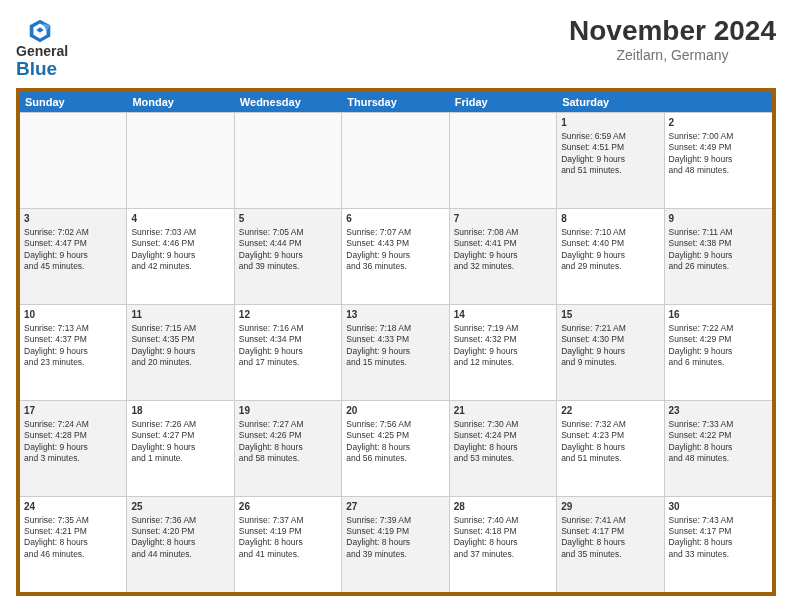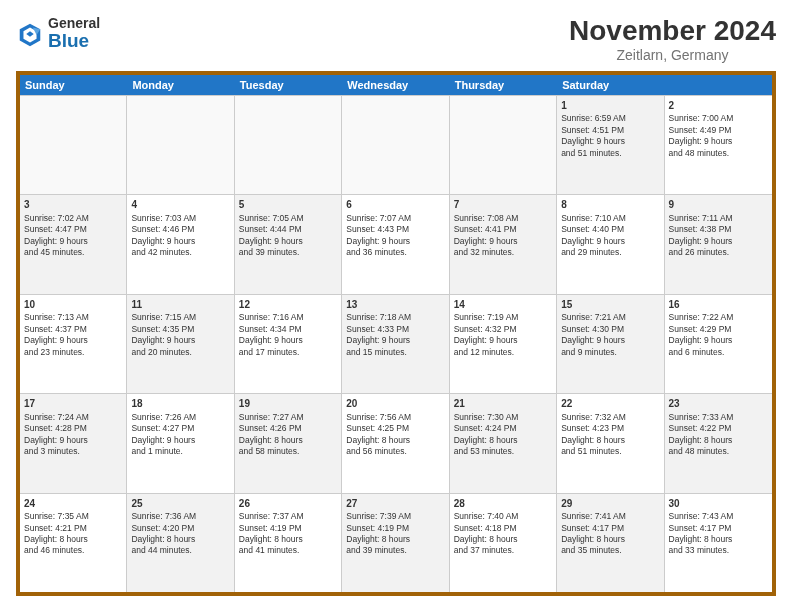--- a/index.html
+++ b/index.html
@@ -19,20 +19,21 @@
     }
     .header {
       display: flex;
       justify-content: space-between;
       align-items: flex-start;
       margin-bottom: 8px;
     }
     .logo {
       display: flex;
       align-items: center;
+      flex-direction: column;
     }
     .logo-text {
       display: flex;
       flex-direction: column;
       line-height: 1.1;
     }
     .logo-general {
       font-size: 14px;
       font-weight: bold;
       color: #333;
@@ -135,23 +136,23 @@
     <div class="title-section">
       <h1>November 2024</h1>
       <h2>Zeitlarn, Germany</h2>
     </div>
   </div>
 
   <div class="calendar">
     <div class="cal-header">
       <div class="cal-header-cell">Sunday</div>
       <div class="cal-header-cell">Monday</div>
-      <div class="cal-header-cell">Tuesday</div>
       <div class="cal-header-cell">Wednesday</div>
       <div class="cal-header-cell">Thursday</div>
+      <div class="cal-header-cell">Friday</div>
       <div class="cal-header-cell">Saturday</div>
     </div>
     <div class="cal-body" id="cal-body">
     <div class="cal-row">
           <div class="cal-cell empty"></div>
           <div class="cal-cell empty"></div>
           <div class="cal-cell empty"></div>
           <div class="cal-cell empty"></div>
           <div class="cal-cell empty"></div>
           <div class="cal-cell shaded">

